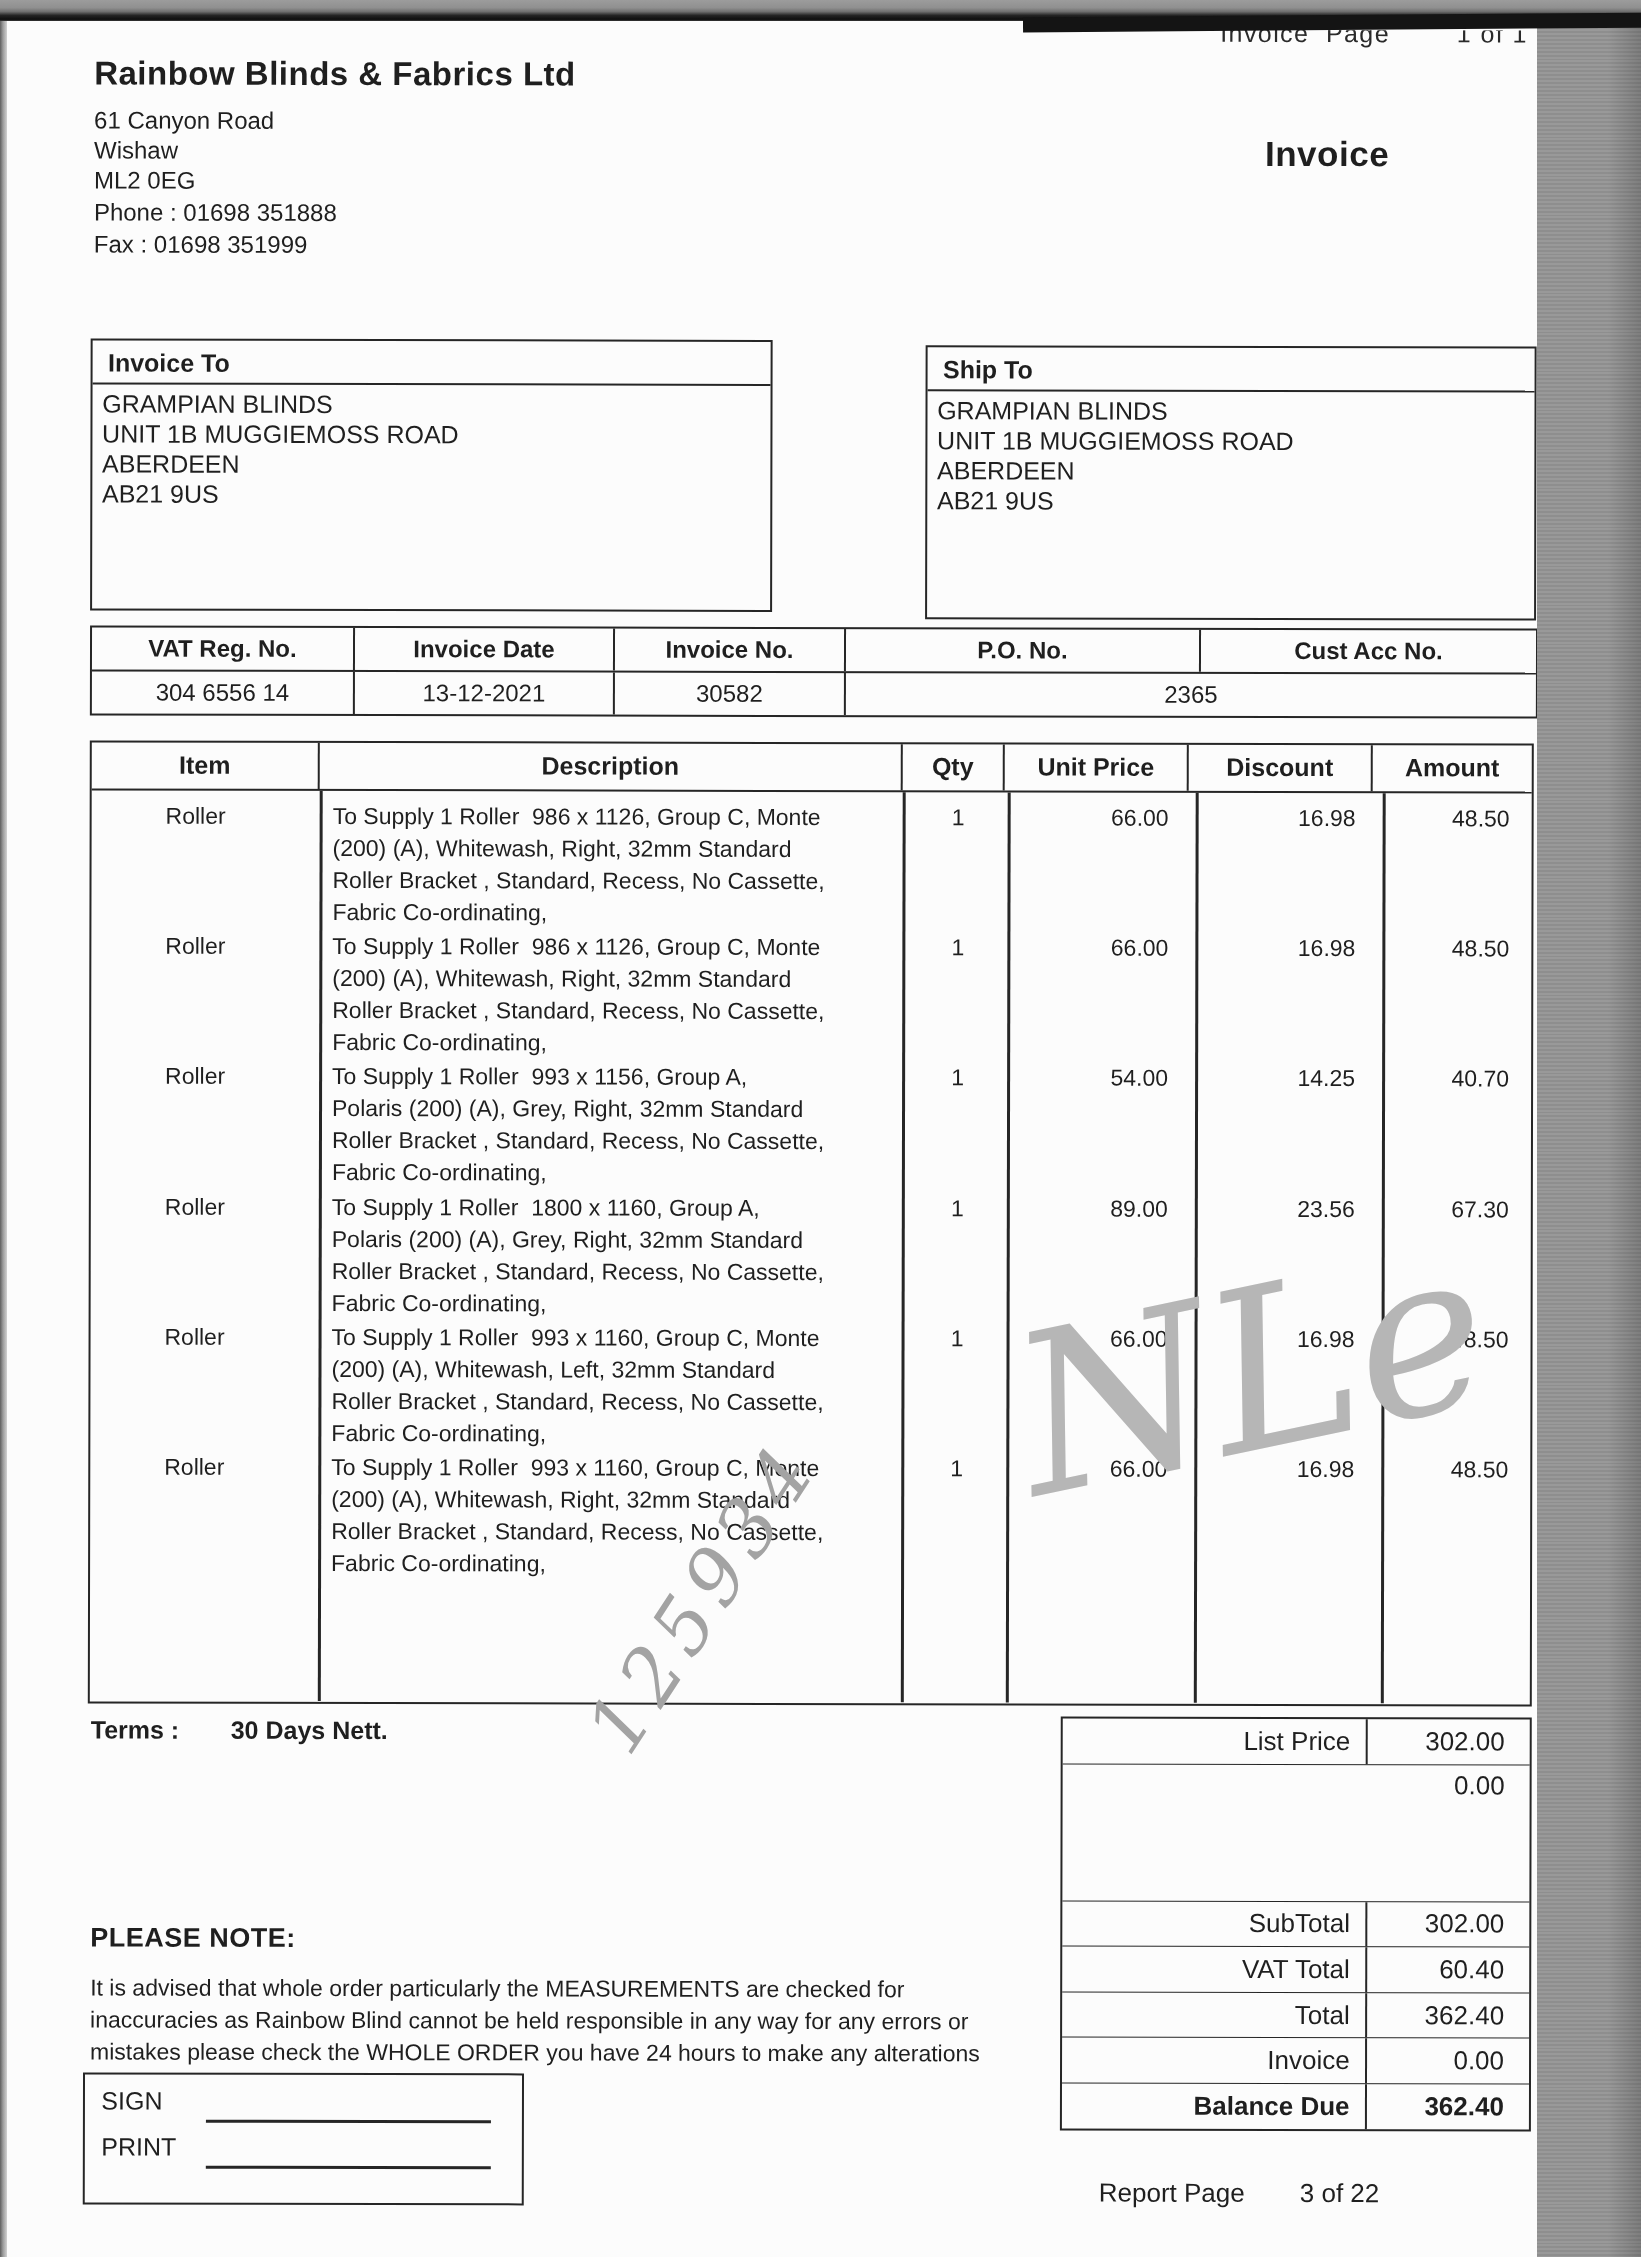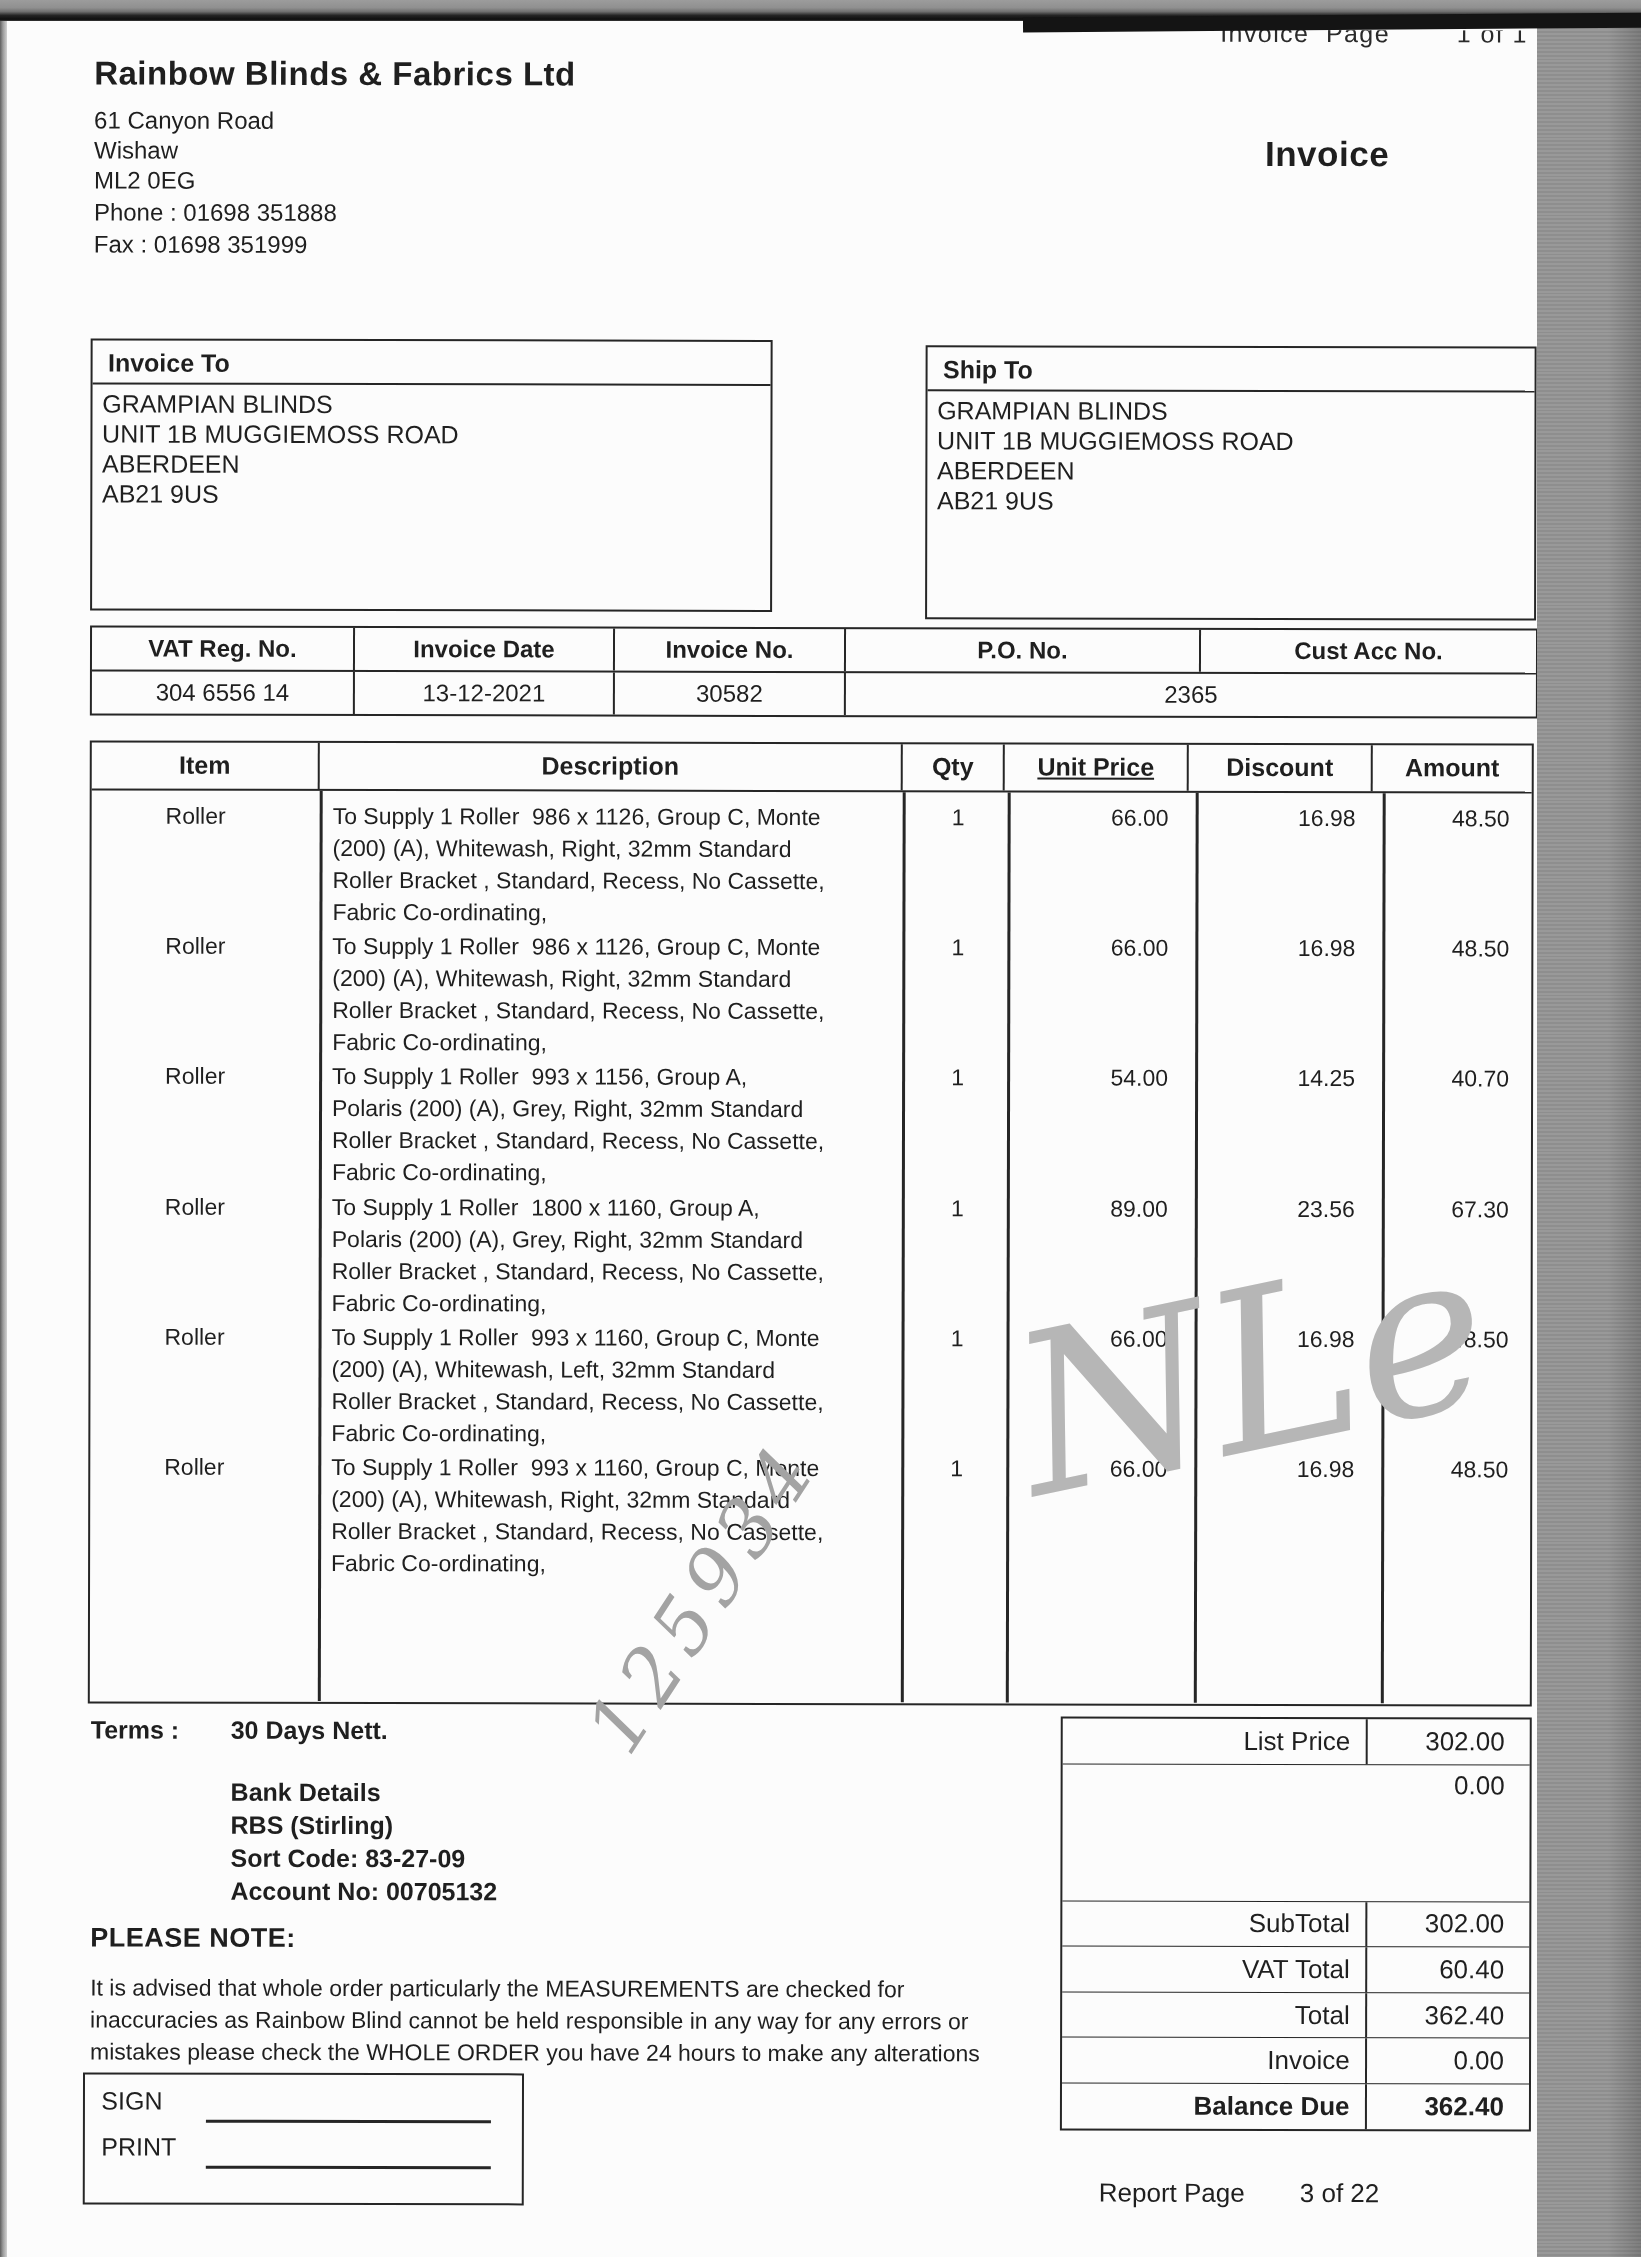--- a/index.html
+++ b/index.html
@@ -148,21 +148,21 @@
         <div class="mcell mc2 t">30582</div>
         <div class="mcell mc4 t">2365</div>
       </div>
     </div>
 
     <div class="abs items">
       <div class="ihead">
         <div class="hcell t" style="width:228px;border-right:2.9px solid #262626;">Item</div>
         <div class="hcell t" style="width:583px;border-right:2.9px solid #262626;">Description</div>
         <div class="hcell t" style="width:102px;border-right:2.9px solid #262626;">Qty</div>
-        <div class="hcell t" style="width:184px;border-right:2.9px solid #262626;text-decoration:underline;">Unit Price</div>
+        <div class="hcell t" style="width:184px;border-right:2.9px solid #262626;">Unit Price</div>
         <div class="hcell t" style="width:184px;border-right:2.9px solid #262626;">Discount</div>
         <div class="hcell t" style="flex:1;">Amount</div>
       </div>
       <div class="ibody">
         <div class="vline" style="left:228px"></div>
         <div class="vline" style="left:811px"></div>
         <div class="vline" style="left:916px"></div>
         <div class="vline" style="left:1104px"></div>
         <div class="vline" style="left:1291px"></div>
 
@@ -250,26 +250,20 @@
           <div class="cell c-amt t">48.50</div>
         </div>
       </div>
     </div>
 
     <div class="abs t hand hand-number">125934</div>
     <div class="abs t hand hand-initials">NLe</div>
 
     <div class="abs t b terms-label">Terms :</div>
     <div class="abs t b terms-value">30 Days Nett.</div>
-    <div class="abs bank">
-      <div class="t">Bank Details</div>
-      <div class="t">RBS (Stirling)</div>
-      <div class="t">Sort Code: 83-27-09</div>
-      <div class="t">Account No: 00705132</div>
-    </div>
 
     <div class="abs t b note-title">PLEASE NOTE:</div>
     <div class="abs note-body">
       <div class="t">It is advised that whole order particularly the MEASUREMENTS are checked for</div>
       <div class="t">inaccuracies as Rainbow Blind cannot be held responsible in any way for any errors or</div>
       <div class="t">mistakes please check the WHOLE ORDER you have 24 hours to make any alterations</div>
     </div>
 
     <div class="abs totals">
       <div class="trow h45">

